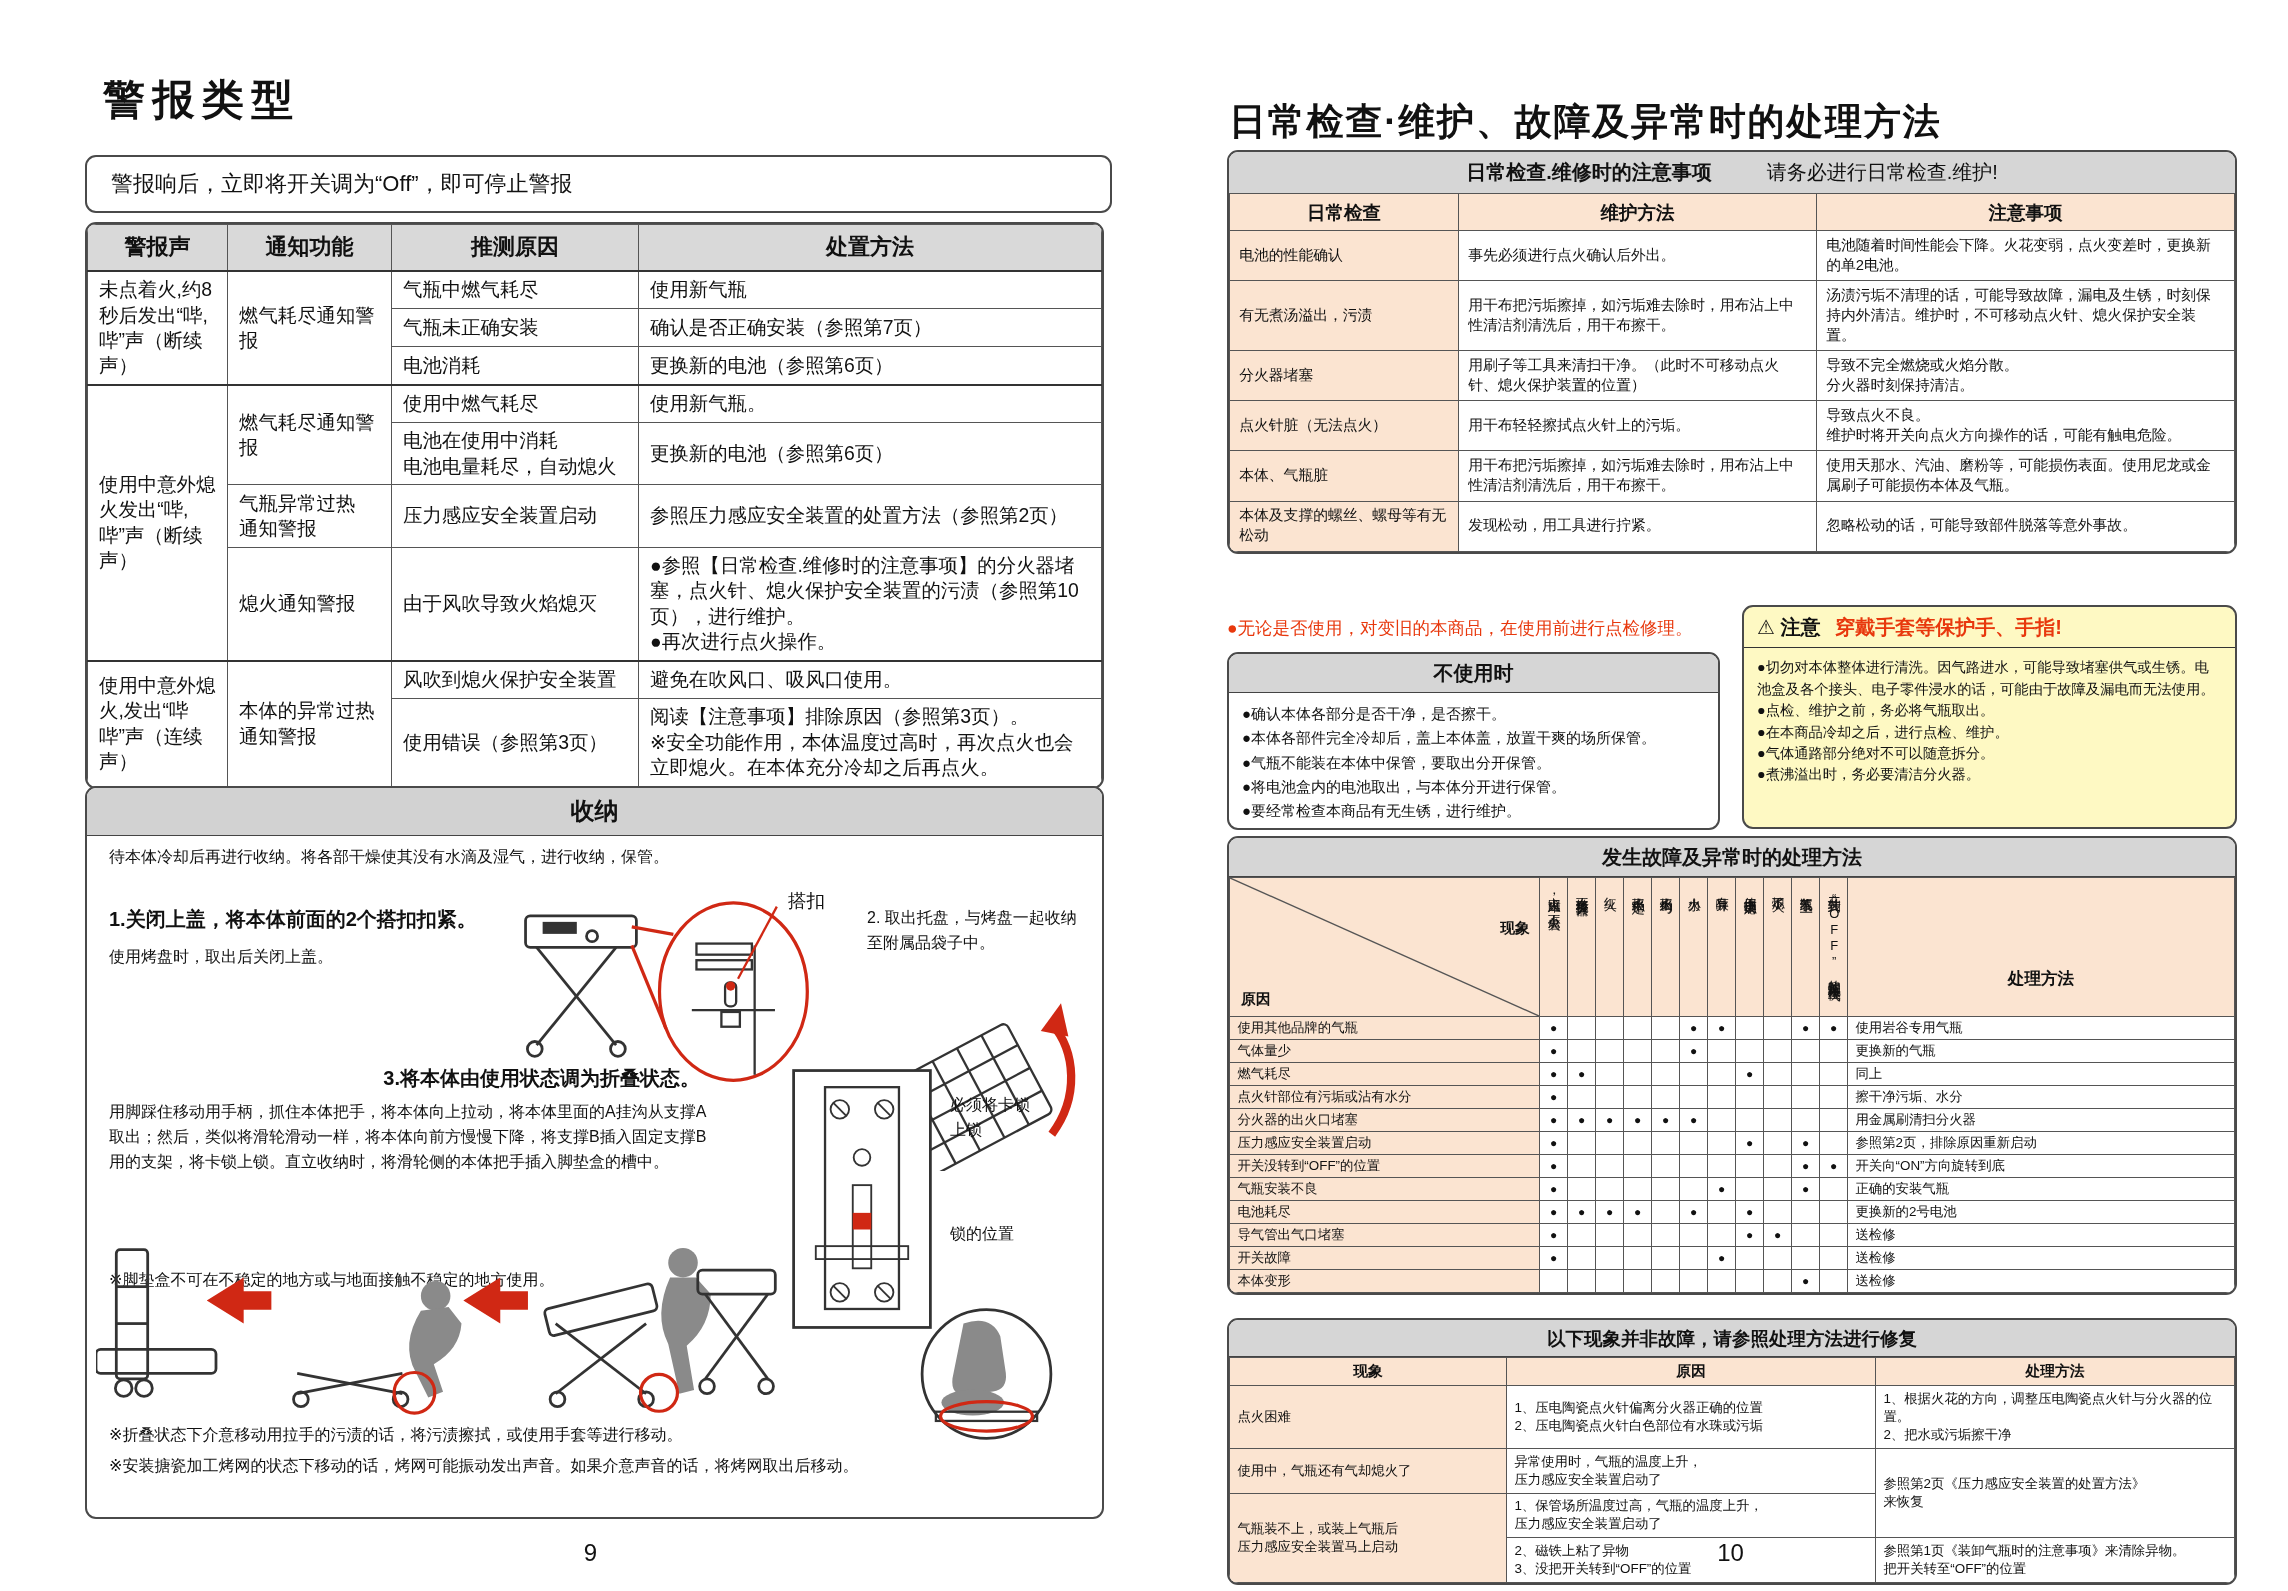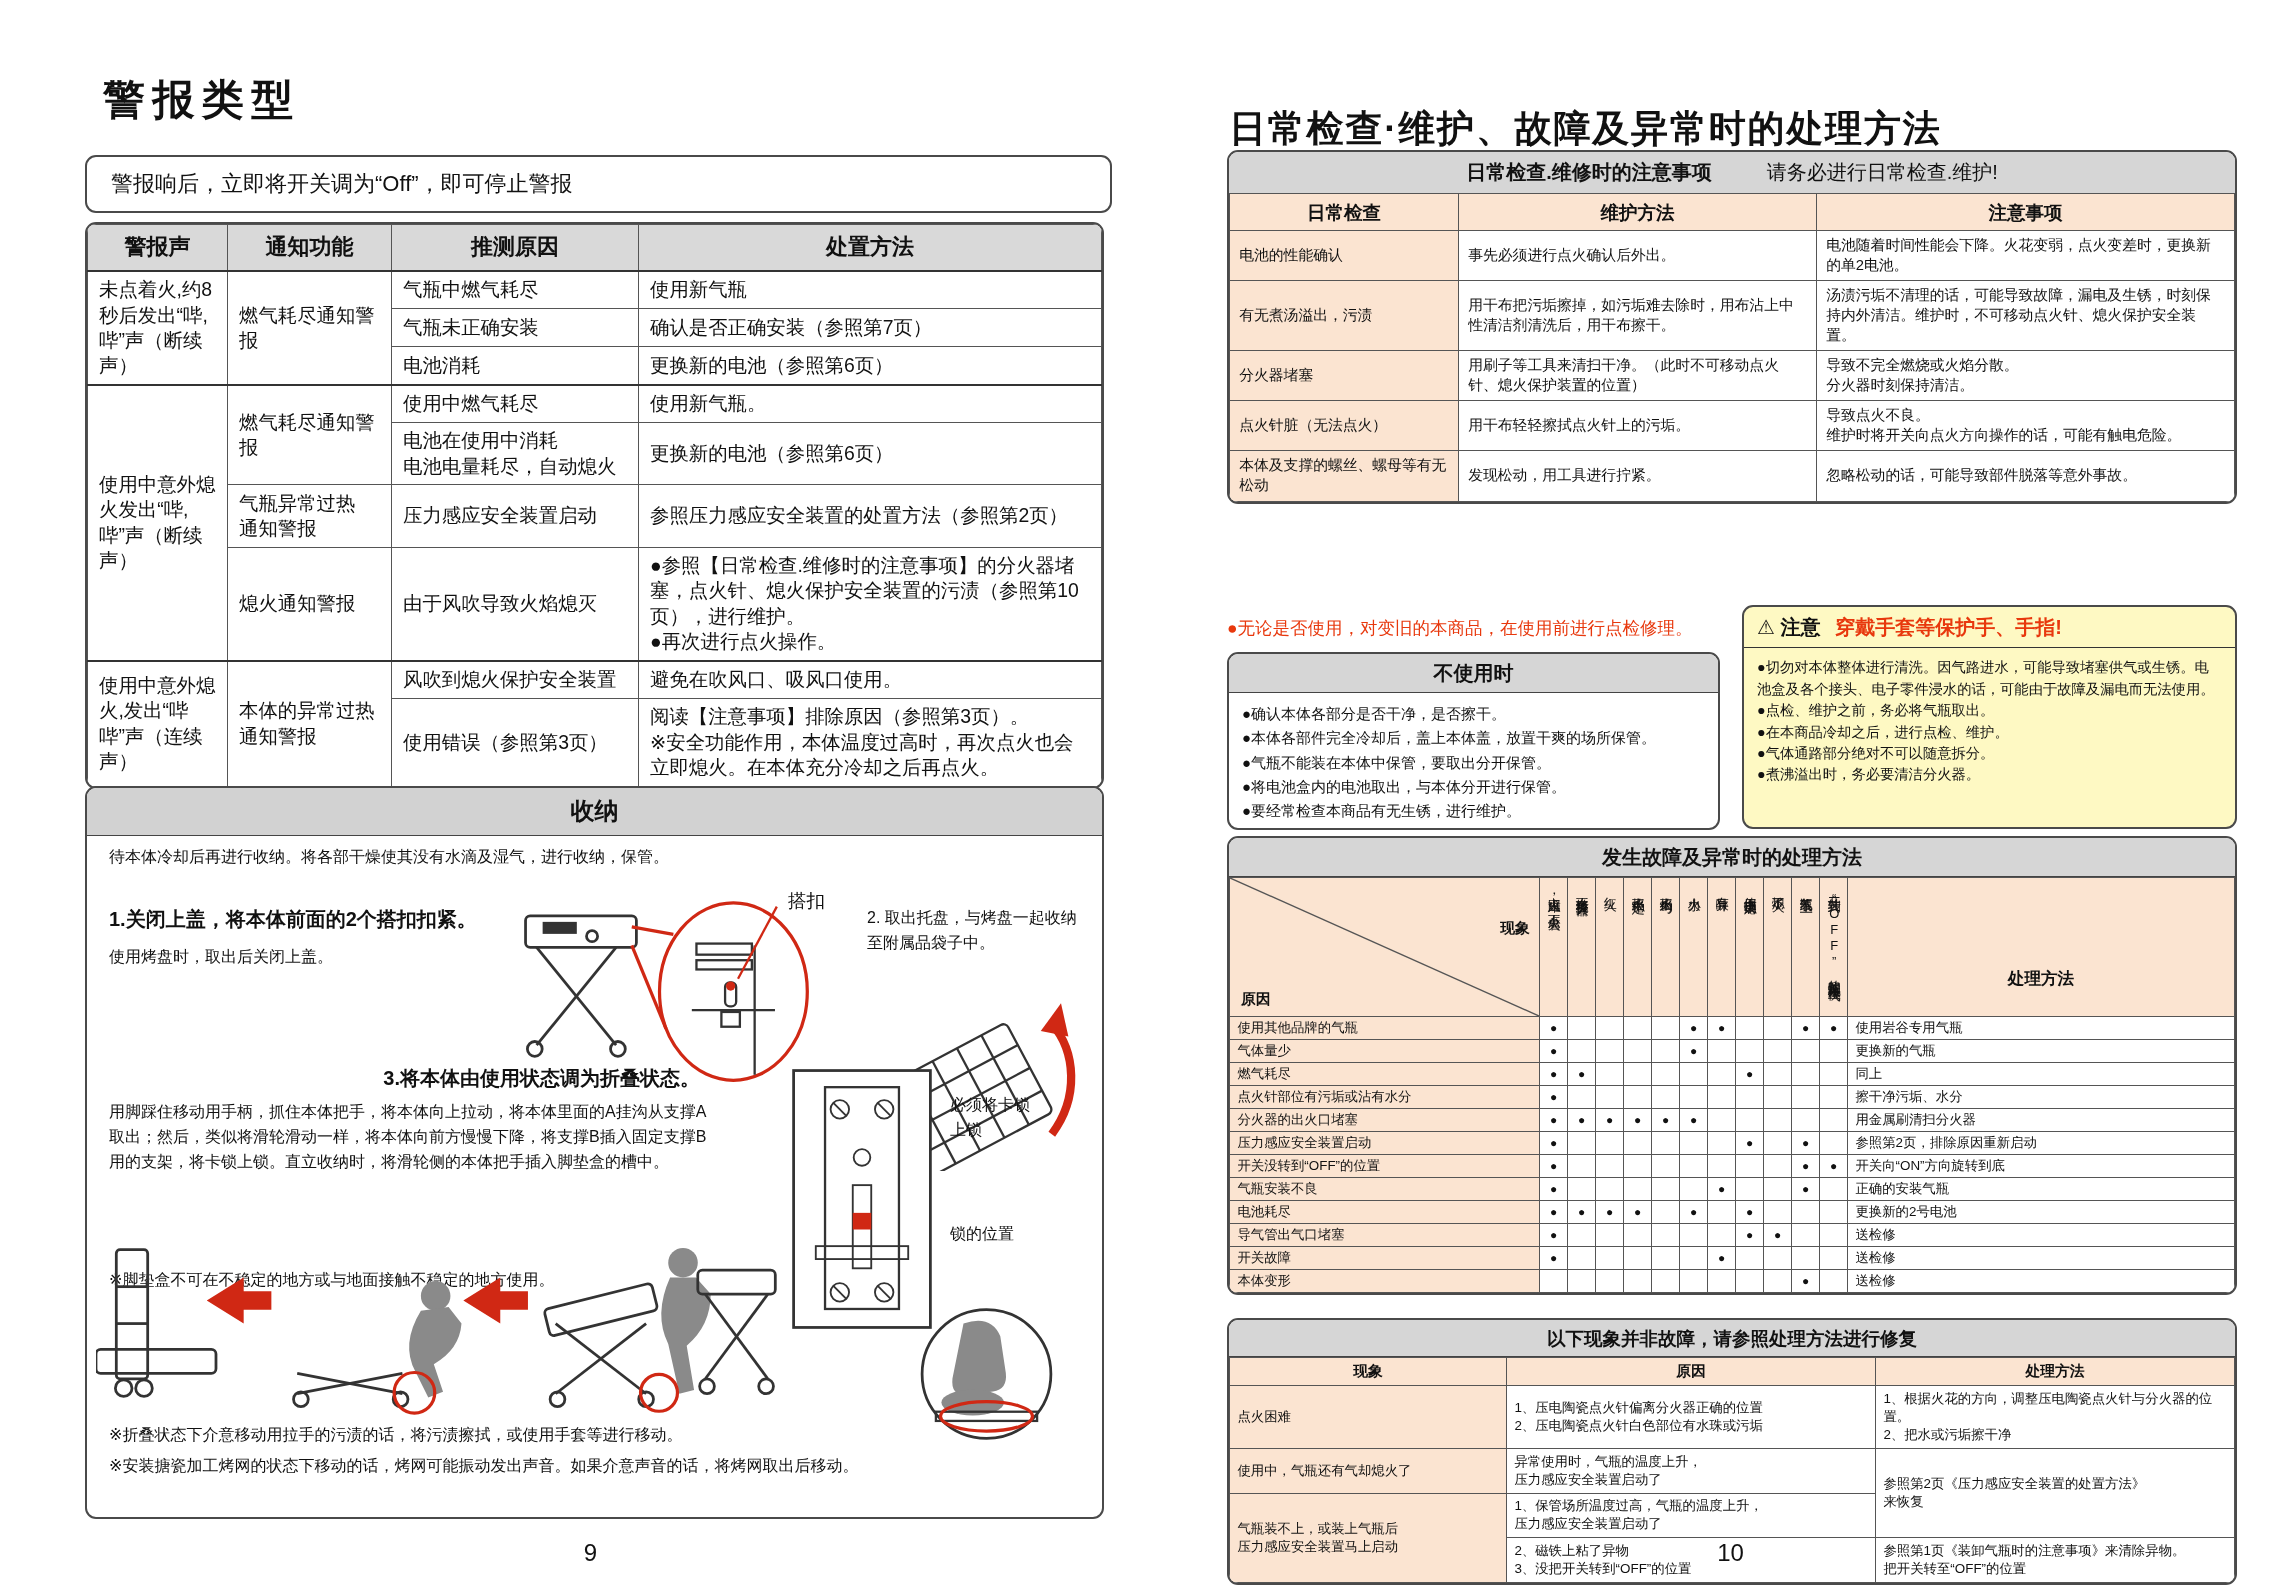--- a/index.html
+++ b/index.html
@@ -273,21 +273,21 @@
       <ellipse cx="95" cy="121" rx="50" ry="16" fill="none" stroke="#d02814" stroke-width="3.5"></ellipse>
     </svg>
   </div>
 
   <div class="abs st-text" style="left:22px;top:635px;width:969px;">※折叠状态下介意移动用拉手的污渍的话，将污渍擦拭，或使用手套等进行移动。</div>
   <div class="abs st-text" style="left:22px;top:666px;width:969px;">※安装搪瓷加工烤网的状态下移动的话，烤网可能振动发出声音。如果介意声音的话，将烤网取出后移动。</div>
 </div>
 
 <div class="abs pageno" style="left:563px;top:1539px;">9</div>
 
-<div class="abs rp-title" style="left:1229px;top:104px;">日常检查·维护、故障及异常时的处理方法</div>
+<div class="abs rp-title" style="left:1229px;top:97px;">日常检查·维护、故障及异常时的处理方法</div>
 
 <div class="abs rbox" style="left:1227px;top:150px;width:1006px;">
   <div class="maint-band">
     <span style="font-weight:bold;">日常检查.维修时的注意事项</span>
     <span>请务必进行日常检查.维护!</span>
   </div>
   <table class="maint">
     <colgroup>
         <col style="width:229px">
         <col style="width:358px">
@@ -315,20 +315,25 @@
           <td class="check">分火器堵塞</td>
           <td>用刷子等工具来清扫干净。（此时不可移动点火针、熄火保护装置的位置）</td>
           <td>导致不完全燃烧或火焰分散。
 分火器时刻保持清洁。</td>
         </tr>
         <tr>
           <td class="check">点火针脏（无法点火）</td>
           <td>用干布轻轻擦拭点火针上的污垢。</td>
           <td>导致点火不良。
 维护时将开关向点火方向操作的话，可能有触电危险。</td>
+        </tr>
+        <tr>
+          <td class="check">本体、气瓶脏</td>
+          <td>用干布把污垢擦掉，如污垢难去除时，用布沾上中性清洁剂清洗后，用干布擦干。</td>
+          <td>使用天那水、汽油、磨粉等，可能损伤表面。使用尼龙或金属刷子可能损伤本体及气瓶。</td>
         </tr>
         <tr>
           <td class="check">本体及支撑的螺丝、螺母等有无松动</td>
           <td>发现松动，用工具进行拧紧。</td>
           <td>忽略松动的话，可能导致部件脱落等意外事故。</td>
         </tr>
       </tbody>
   </table>
 </div>
 

